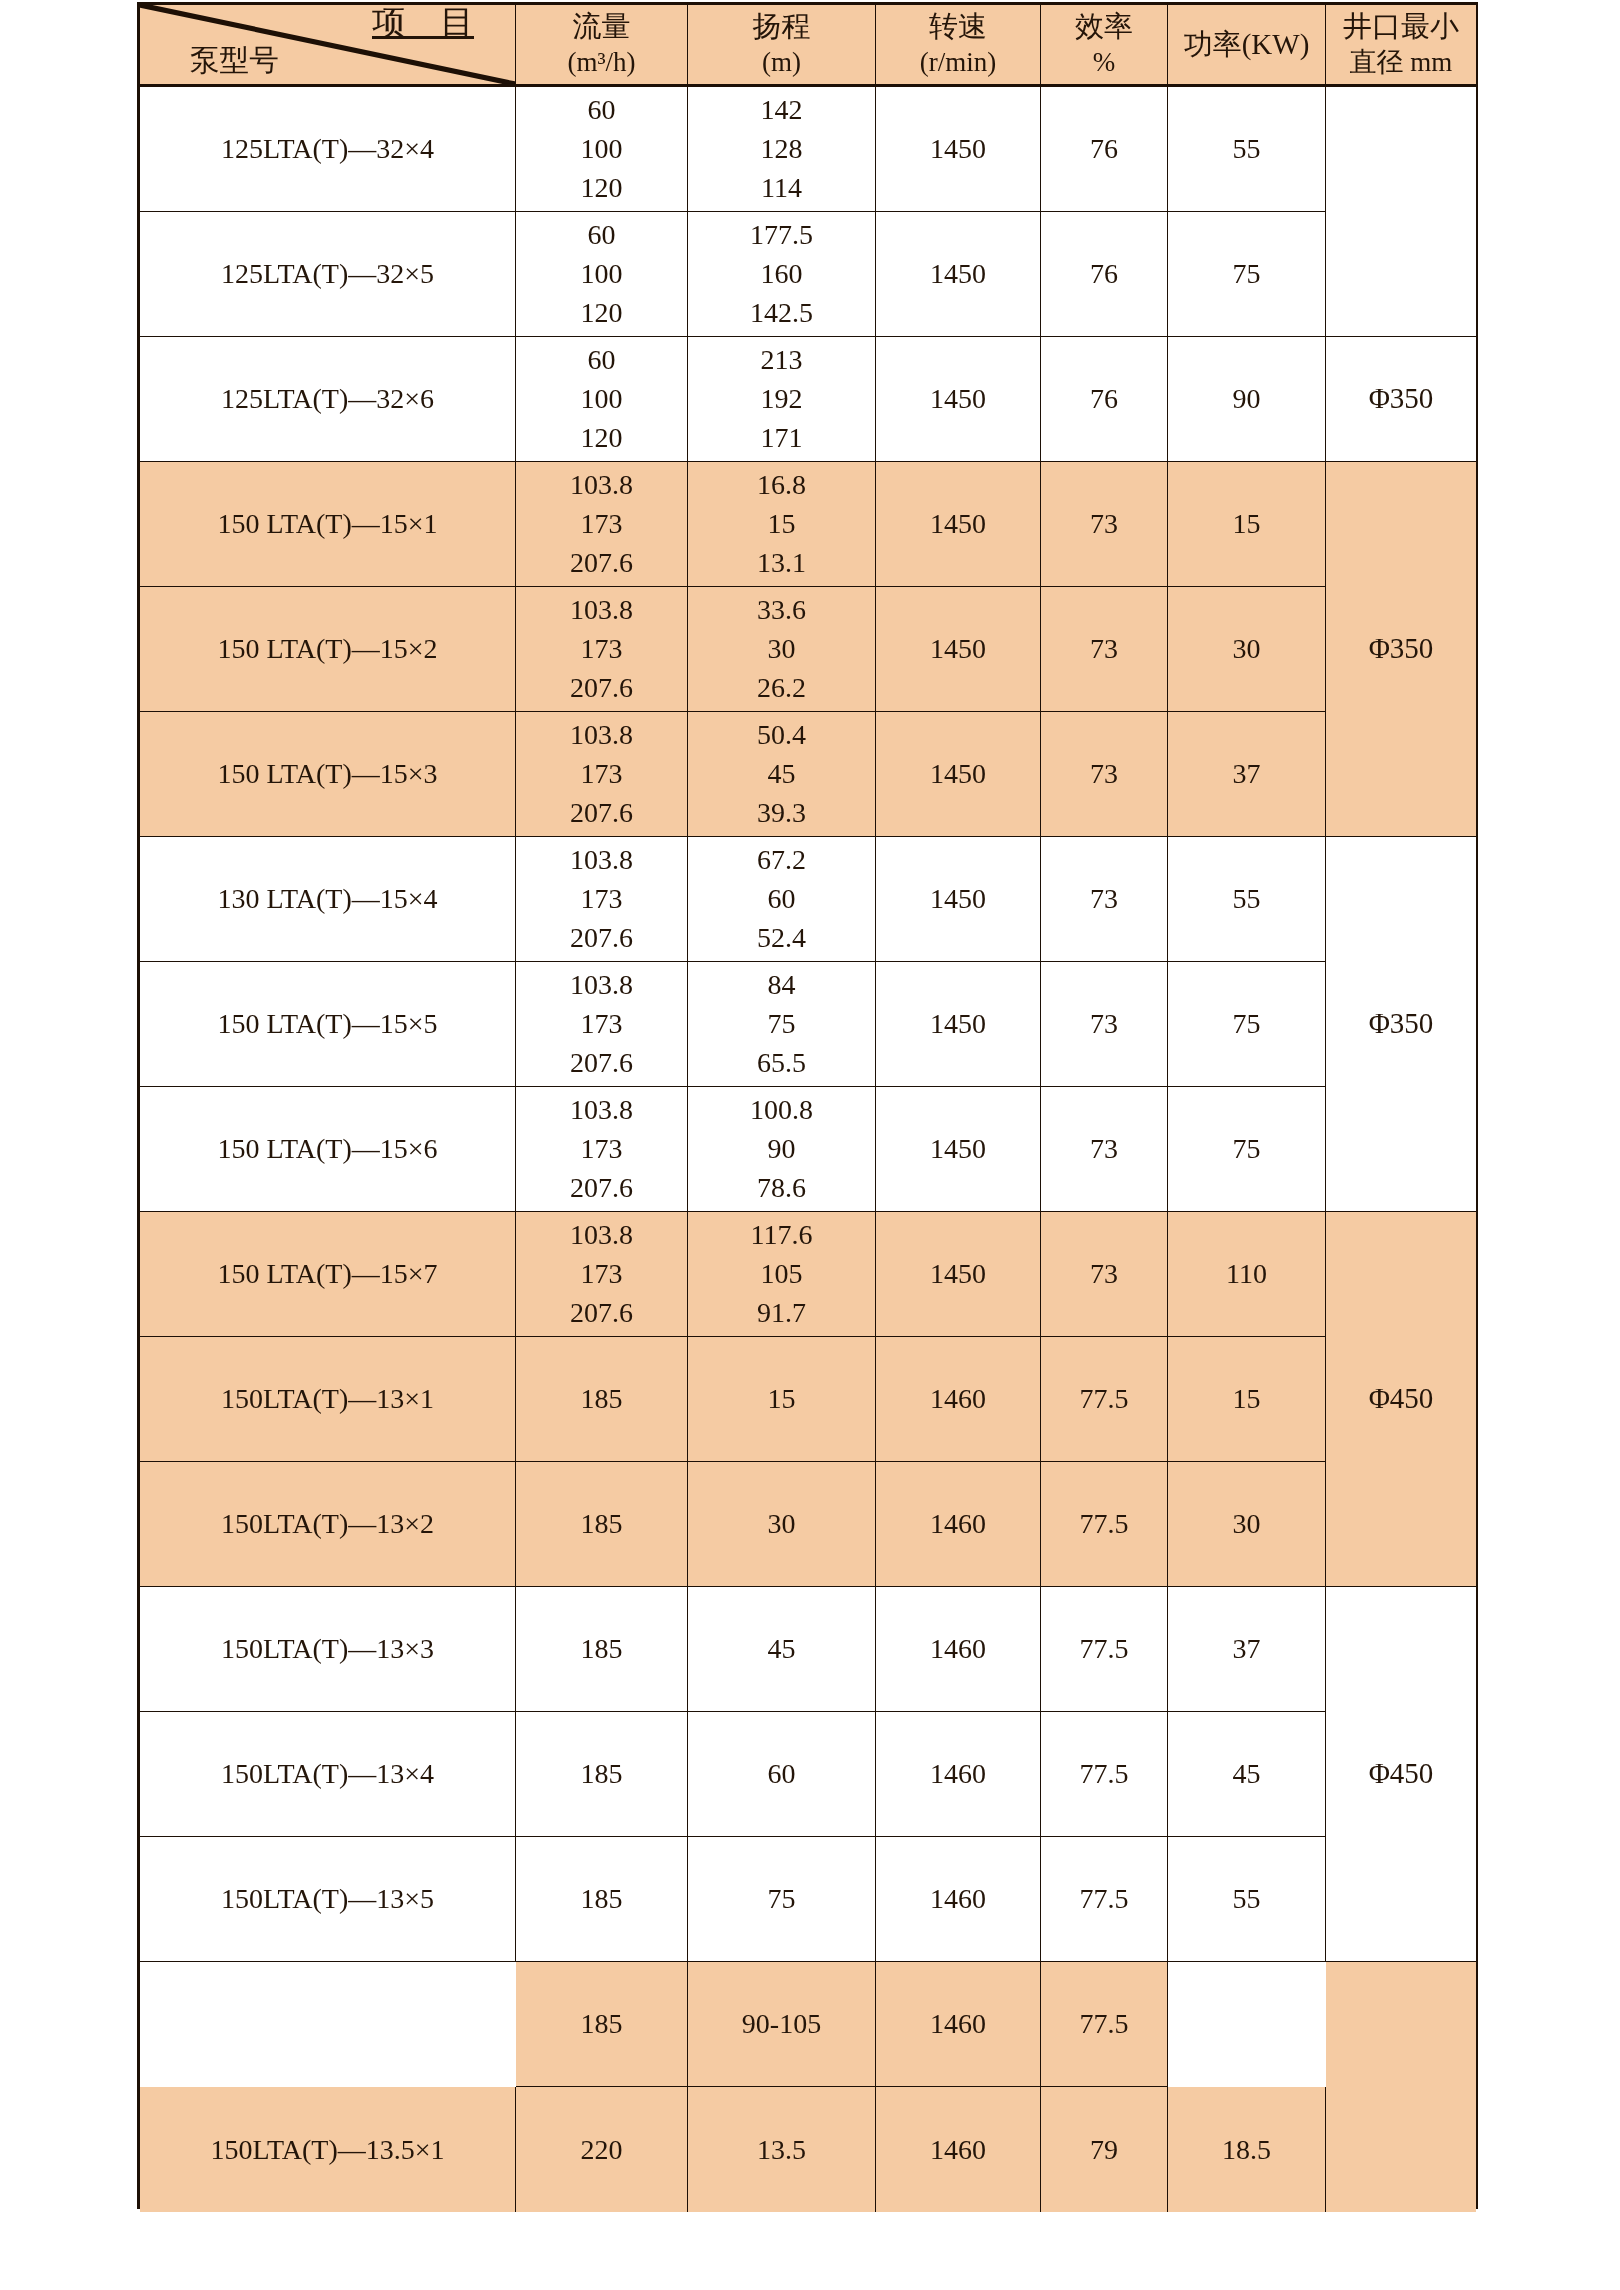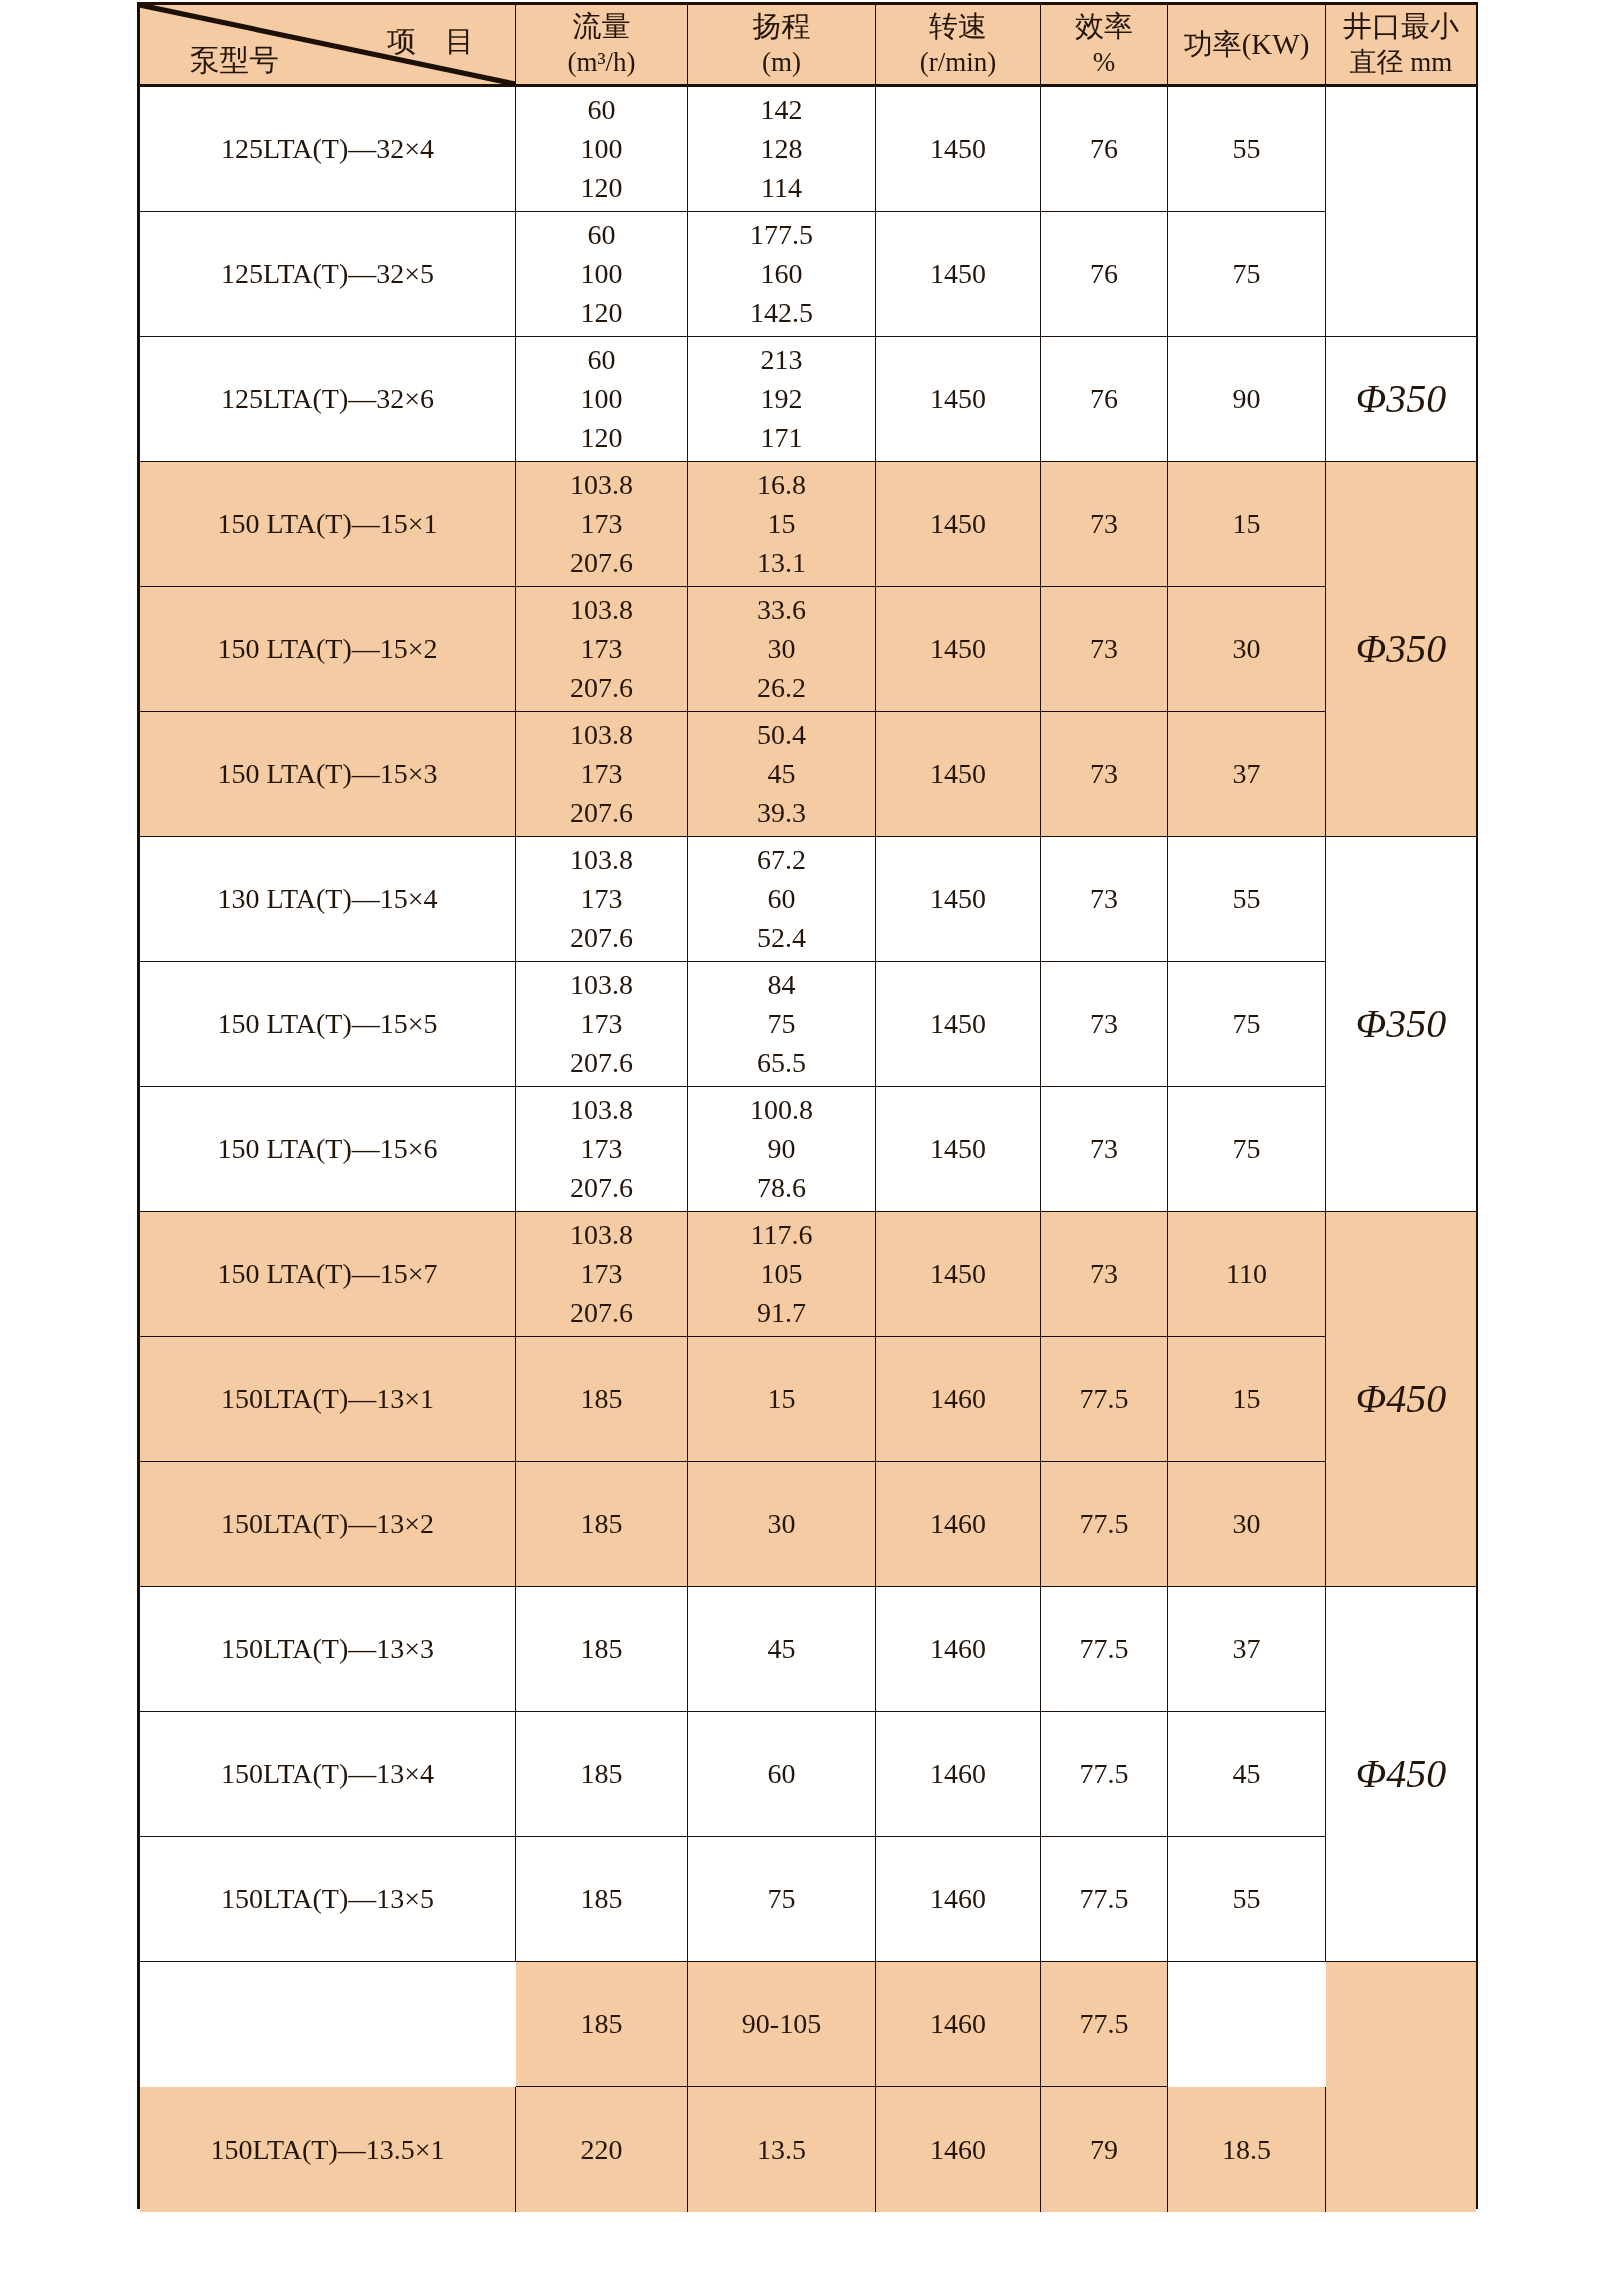--- a/index.html
+++ b/index.html
@@ -42,23 +42,23 @@
     background:var(--orange);
     border-bottom-width:3.6px;
     font-size:29px;line-height:36px;
   }
   .head .sub{font-size:27px;}
   .corner{
     position:relative;
     display:block;
   }
   .corner svg{position:absolute;left:0;top:0;width:100%;height:100%;display:block;}
-  .corner .tr{position:absolute;top:18px;right:41px;font-size:29px;}
+  .corner .tr{position:absolute;top:0;right:41px;font-size:34px;text-decoration:underline;}
   .corner .bl{position:absolute;bottom:5.4px;left:50px;font-size:29.6px;}
-  .well{font-size:40px;font-style:italic;}
+  .well{font-size:29px;}
   .model{font-size:28px;}
 </style>
 </head>
 <body>
 
 <div class="pump-table">
 
   <div class="c head corner" style="grid-column:1;grid-row:1;">
     <svg viewBox="0 0 420 92" preserveAspectRatio="none">
       <line x1="0" y1="0" x2="420" y2="92" stroke="#1d1006" stroke-width="6"></line>

